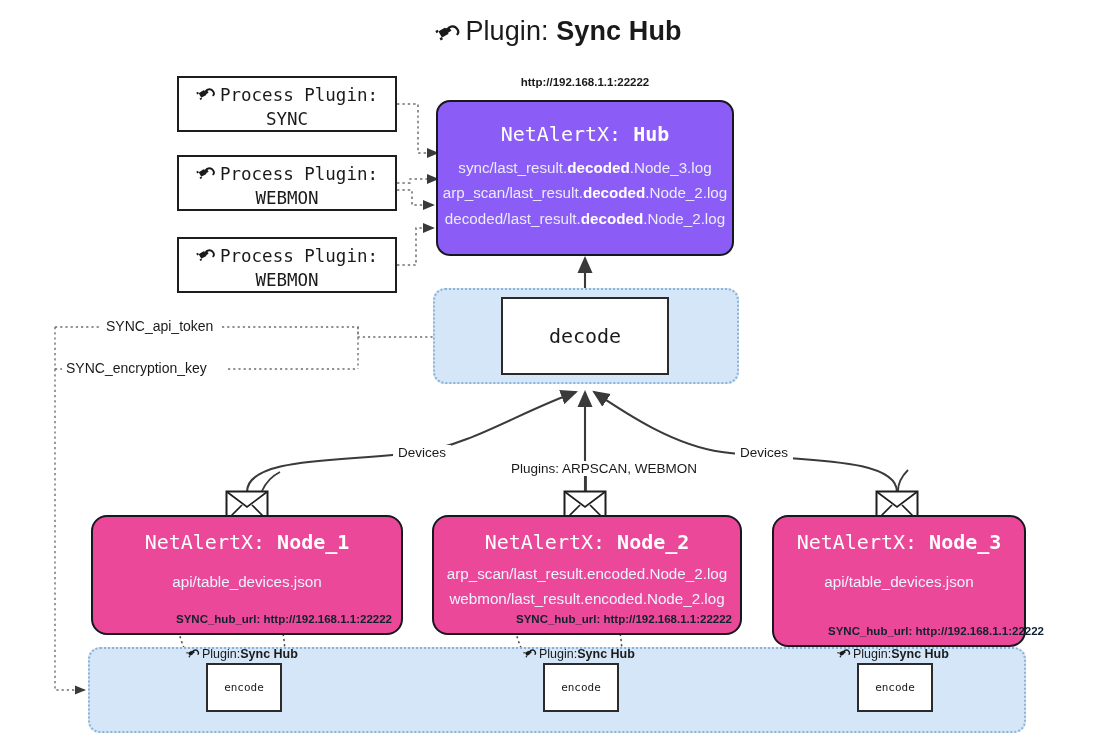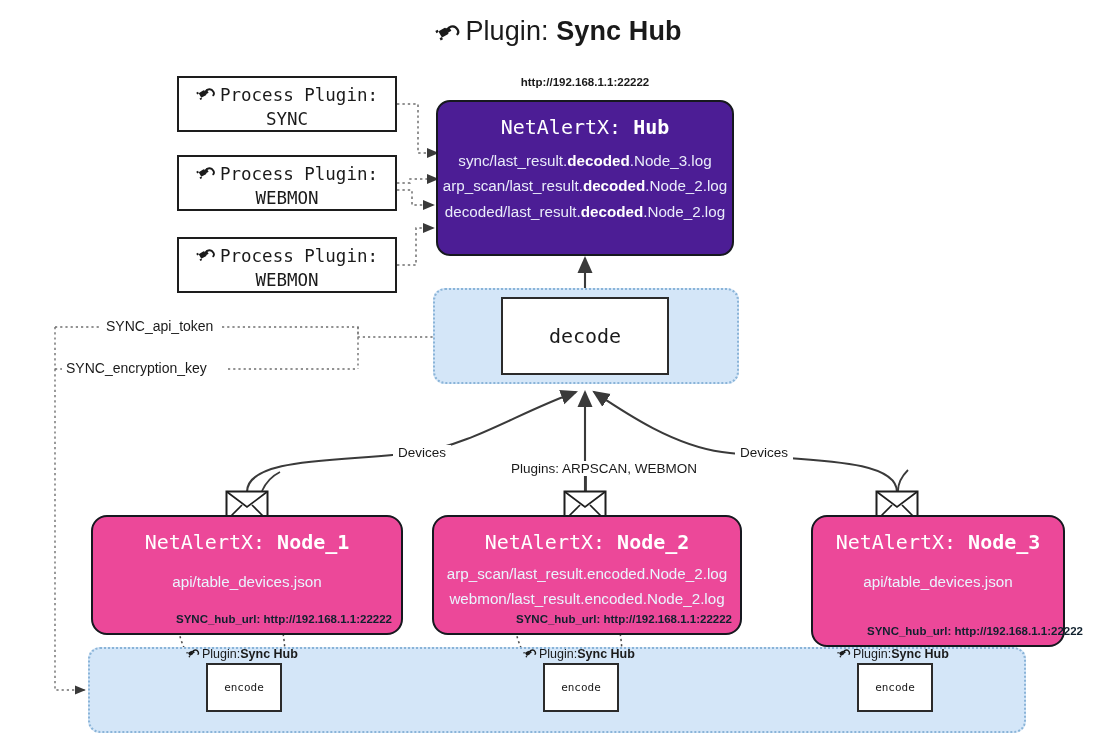--- a/index.html
+++ b/index.html
@@ -35,23 +35,23 @@
   .proc-l1{white-space:nowrap;display:flex;align-items:center;}
   .proc-l2{white-space:nowrap;}
 
   
   .hub-url{
     position:absolute;font-size:11.5px;font-weight:600;color:#1a1a1a;
     text-align:center;white-space:nowrap;
   }
   .hub{
     position:absolute;box-sizing:border-box;
-    background:#4c1d95;border:2.4px solid #16181f;border-radius:14px;
+    background:#8b5cf6;border:2.4px solid #16181f;border-radius:14px;
     display:flex;flex-direction:column;align-items:center;
-    padding-top:13px;
+    padding-top:20px;
   }
   .hub-title{
     font-family:"DejaVu Sans Mono","Liberation Mono",monospace;
     font-size:20px;color:#ffffff;white-space:nowrap;margin-bottom:9px;
   }
   .hub-title b{font-weight:700;}
   .hub-line{
     font-size:15.2px;color:#e9ecfa;white-space:nowrap;line-height:1.67;
   }
   .hub-line b{font-weight:700;color:#ffffff;}
@@ -290,21 +290,21 @@
 
   <div class="node" style="left:432px;top:515px;width:310px;height:120px;">
     <div class="node-title">
       <span>NetAlertX: </span><b>Node_2</b>
     </div>
     <div class="node-line" style="margin-top:8px;">arp_scan/last_result.encoded.Node_2.log</div>
     <div class="node-line">webmon/last_result.encoded.Node_2.log</div>
     <div class="node-url">SYNC_hub_url: http://192.168.1.1:22222</div>
   </div>
 
-  <div class="node" style="left:772px;top:515px;width:254px;height:132px;margin-left:39px;">
+  <div class="node" style="left:772px;top:515px;width:254px;height:132px;">
     <div class="node-title">
       <span>NetAlertX: </span><b>Node_3</b>
     </div>
     <div class="node-line" style="margin-top:16px;">api/table_devices.json</div>
     <div class="node-url">SYNC_hub_url: http://192.168.1.1:22222</div>
   </div>
 
   <div class="band" style="left:88px;top:647px;width:938px;height:86px;"></div>
 
   <div class="sh-label" style="left:186px;top:645px;">

